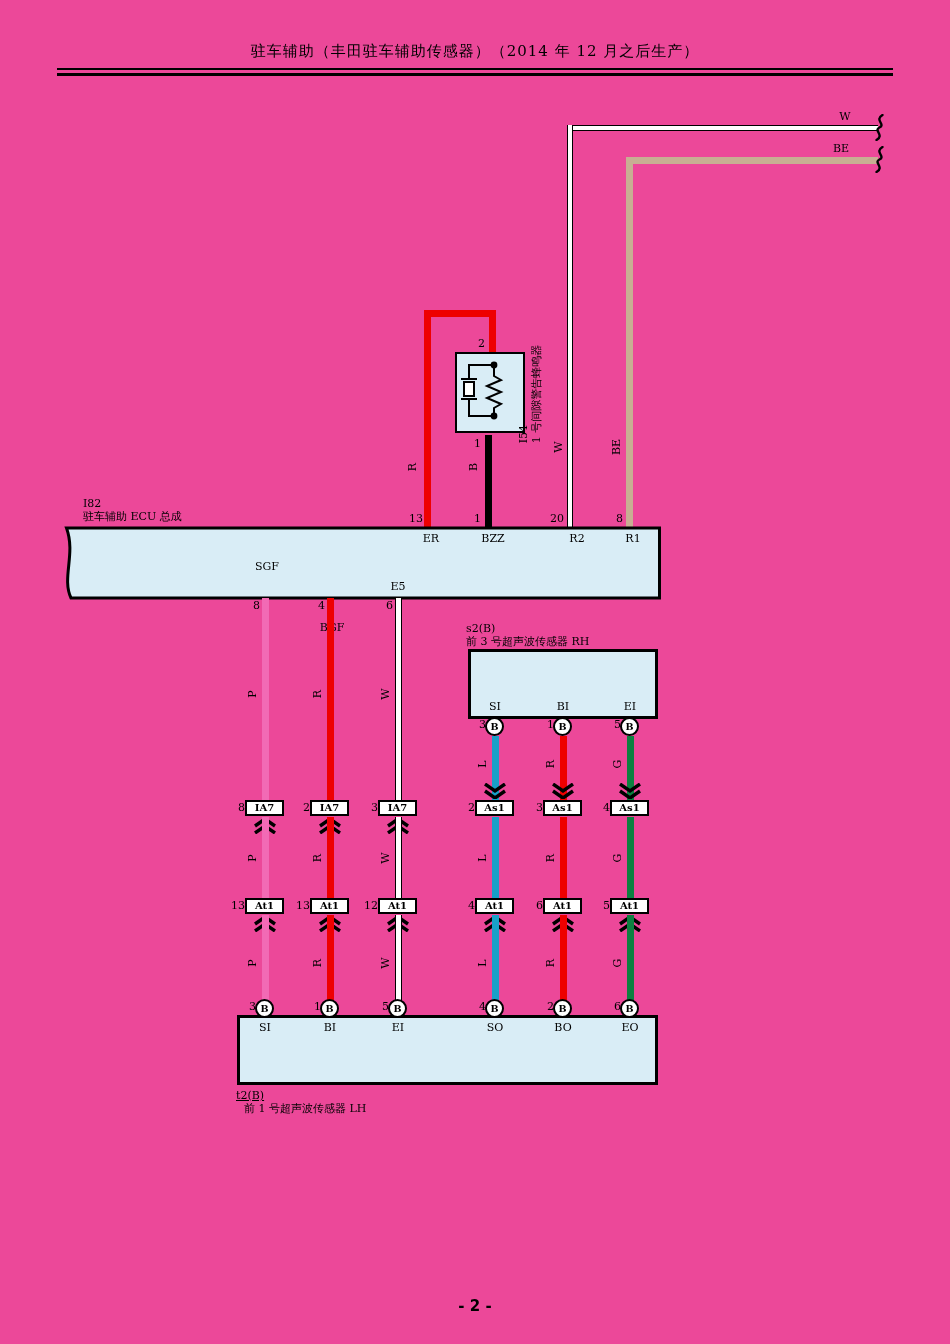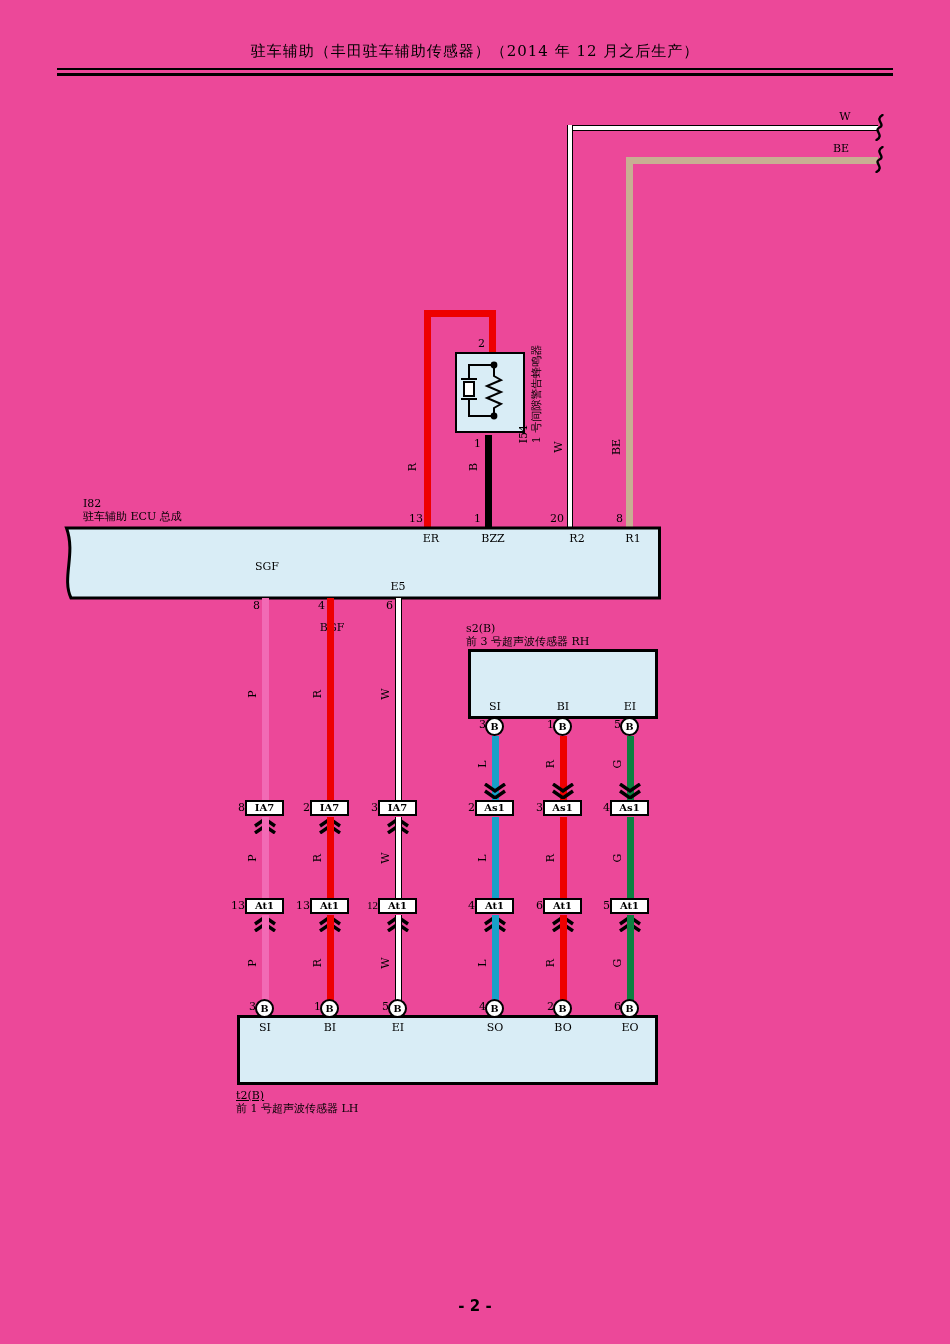--- a/index.html
+++ b/index.html
@@ -114,21 +114,21 @@
   <div class="abs txt rgt" style="left:236px;top:599px;width:24px;">8</div>
   <div class="abs txt rgt" style="left:301px;top:599px;width:24px;">4</div>
   <div class="abs txt rgt" style="left:369px;top:599px;width:24px;">6</div>
 
   <div class="bluebox" style="left: 468px; top: 649px; width: 184px; height: 64px; background-color: rgb(217, 237, 246);"></div>
   <div class="abs idlab" style="left:466px;top:622px;">s2(B)</div>
   <div class="abs idlab" style="left:466px;top:635px;">前 3 号超声波传感器 RH</div>
 
   <div class="bluebox" style="left: 237px; top: 1015px; width: 415px; height: 64px; background-color: rgb(217, 237, 246);"></div>
   <div class="abs idlab" style="left:236px;top:1089px;text-decoration:underline;">t2(B)</div>
-  <div class="abs idlab" style="left:236px;top:1102px;">前 1 号超声波传感器 LH</div>
+  <div class="abs idlab" style="left:244px;top:1102px;">前 1 号超声波传感器 LH</div>
 
   <div class="col" style="left:265px;">
     <div class="vwire" style="top: 598px; height: 202px; background-color: rgb(242, 106, 181);"></div>
     <div class="wlab" style="top:694px;">P</div>
     <div class="bpin" style="top:801px;">8</div>
     <div class="cbox" style="top:800px;">IA7</div>
     <svg class="chev" style="top:818px;" viewBox="0 0 24 16">
       <polyline points="2,8 12,1 22,8" fill="none" stroke="#000" stroke-width="3.4"></polyline>
         <polyline points="2,15 12,8 22,15" fill="none" stroke="#000" stroke-width="3.4"></polyline>
       </svg>
@@ -175,21 +175,21 @@
     <div class="vwire white" style="top:598px;height:202px;"></div>
     <div class="wlab" style="top:694px;">W</div>
     <div class="bpin" style="top:801px;">3</div>
     <div class="cbox" style="top:800px;">IA7</div>
     <svg class="chev" style="top:818px;" viewBox="0 0 24 16">
       <polyline points="2,8 12,1 22,8" fill="none" stroke="#000" stroke-width="3.4"></polyline>
         <polyline points="2,15 12,8 22,15" fill="none" stroke="#000" stroke-width="3.4"></polyline>
       </svg>
     <div class="vwire white" style="top:817px;height:81px;"></div>
     <div class="wlab" style="top:858px;">W</div>
-    <div class="bpin" style="top:899px;font-family:Liberation Serif, serif;">12</div>
+    <div class="bpin" style="top:899px;">12</div>
     <div class="cbox" style="top:898px;">At1</div>
     <svg class="chev" style="top:916px;" viewBox="0 0 24 16">
       <polyline points="2,8 12,1 22,8" fill="none" stroke="#000" stroke-width="3.4"></polyline>
         <polyline points="2,15 12,8 22,15" fill="none" stroke="#000" stroke-width="3.4"></polyline>
       </svg>
     <div class="vwire white" style="top:915px;height:87px;"></div>
     <div class="wlab" style="top:963px;">W</div>
     <div class="tpin" style="top:1000px;">5</div>
     <div class="term" style="top:999px;">B</div>
     <div class="pname" style="top:1021px;left:0;">EI</div>

